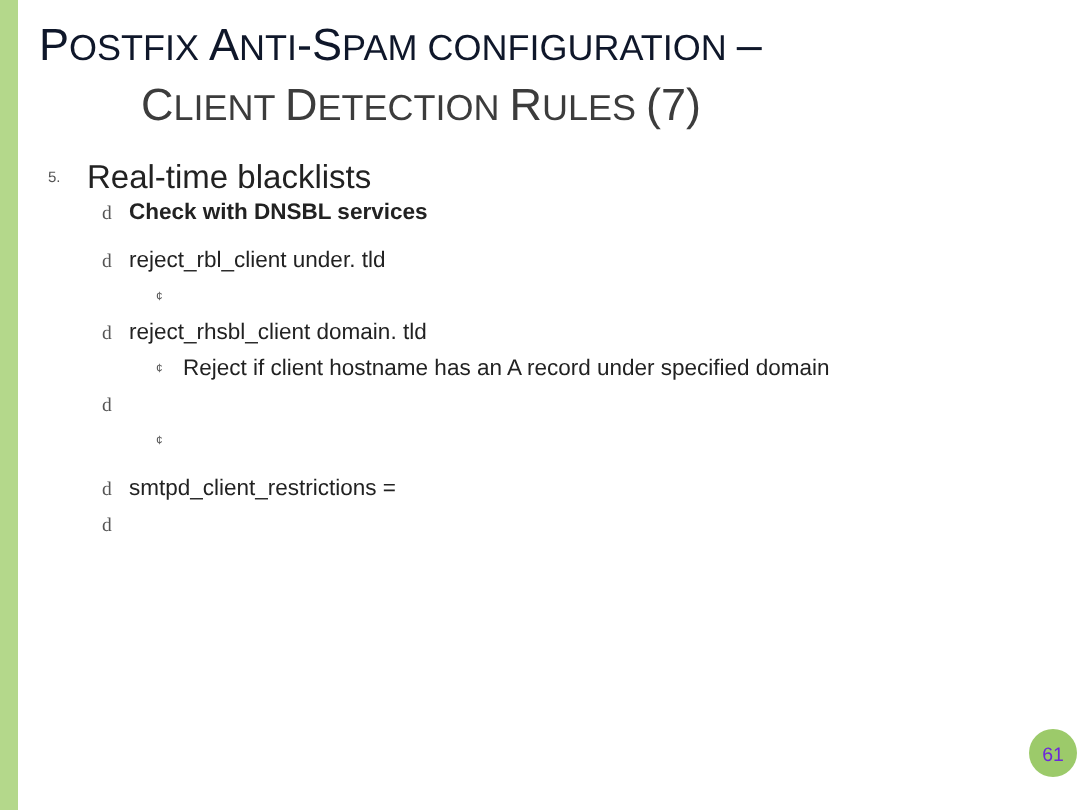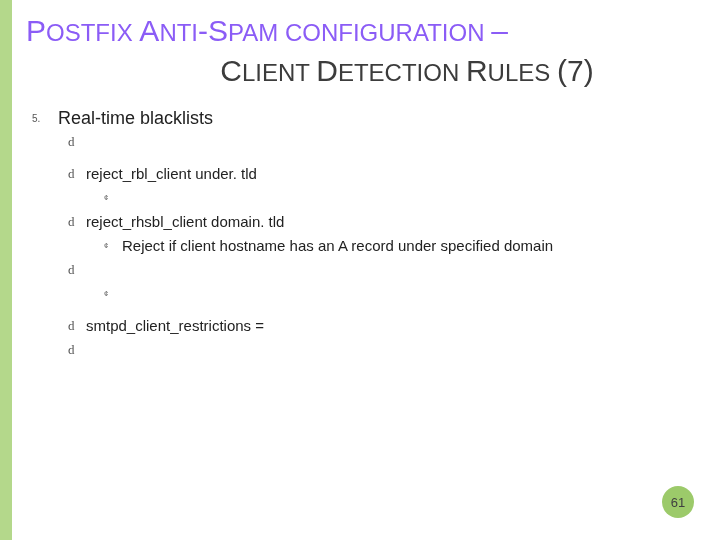--- a/index.html
+++ b/index.html
@@ -7,57 +7,56 @@
     width:720px;height:540px;
     background:linear-gradient(to right,#b4d88b 0,#b4d88b 12px,#ffffff 12px,#ffffff 100%);
     font-family:Arial,Helvetica,sans-serif;
     color:#333;
     position:relative;
     box-sizing:border-box;
   }
   .title{
     padding:14px 0 6px 26px;
     font-size:24px;
-    color:#8b5cf6;
+    color:#0f172a;
     font-weight:400;
   }
   .title .caps{font-size:30px;}
   .title2{
     padding:0 0 14px 94px;
     font-size:24px;
     color:#3c3c3c;
-    text-align:center;
   }
   .title2 .caps{font-size:30px;}
   .body{
     padding:6px 30px 0 32px;
     font-size:15px;
     color:#222;
   }
   .row{display:flex;align-items:flex-start;margin-bottom:4px;}
   .num{width:26px;font-size:10px;color:#555;padding-top:5px;}
-  .h5{font-size:18px;}
+  .h5{font-size:22px;}
   .lvl1{margin-left:36px;}
   .lvl2{margin-left:72px;}
   .bullet-loop{
     display:inline-block;width:18px;flex:0 0 18px;
     font-family:"Segoe UI Symbol","Apple Symbols",serif;
     color:#555;font-size:13px;line-height:20px;
   }
   .bullet-ring{
     display:inline-block;width:18px;flex:0 0 18px;
     font-size:8px;color:#555;line-height:20px;text-align:left;
   }
   .txt{line-height:20px;}
   .bold{font-weight:bold;}
   .gap{height:8px;}
   .pagenum{
-    position:absolute;right:26px;bottom:22px;
+    position:absolute;right:2px;bottom:22px;
     width:32px;height:32px;border-radius:50%;
-    background:#9cca6a;color:#404040;font-size:13px;
+    background:#9cca6a;color:#6d28d9;font-size:13px;
     display:flex;align-items:center;justify-content:center;
   }
 </style>
 </head>
 <body>
 
 <div class="title">
   <span class="caps">P</span><span>OSTFIX </span><span class="caps">A</span><span>NTI</span><span class="caps">-S</span><span>PAM CONFIGURATION </span><span class="caps">–</span>
 </div>
 <div class="title2">
@@ -66,20 +65,21 @@
 
 <div class="body">
 
   <div class="row">
     <div class="num">5.</div>
     <div class="h5 txt">Real-time blacklists</div>
   </div>
 
   <div class="row lvl1">
     <span class="bullet-loop">d</span>
+    <span class="txt bold">Check with DNSBL services</span>
   </div>
 
   <div class="gap"></div>
 
   <div class="row lvl1">
     <span class="bullet-loop">d</span>
     <span class="txt">reject_rbl_client  under. tld</span>
   </div>
   <div class="row lvl2">
     <span class="bullet-ring">¢</span>

